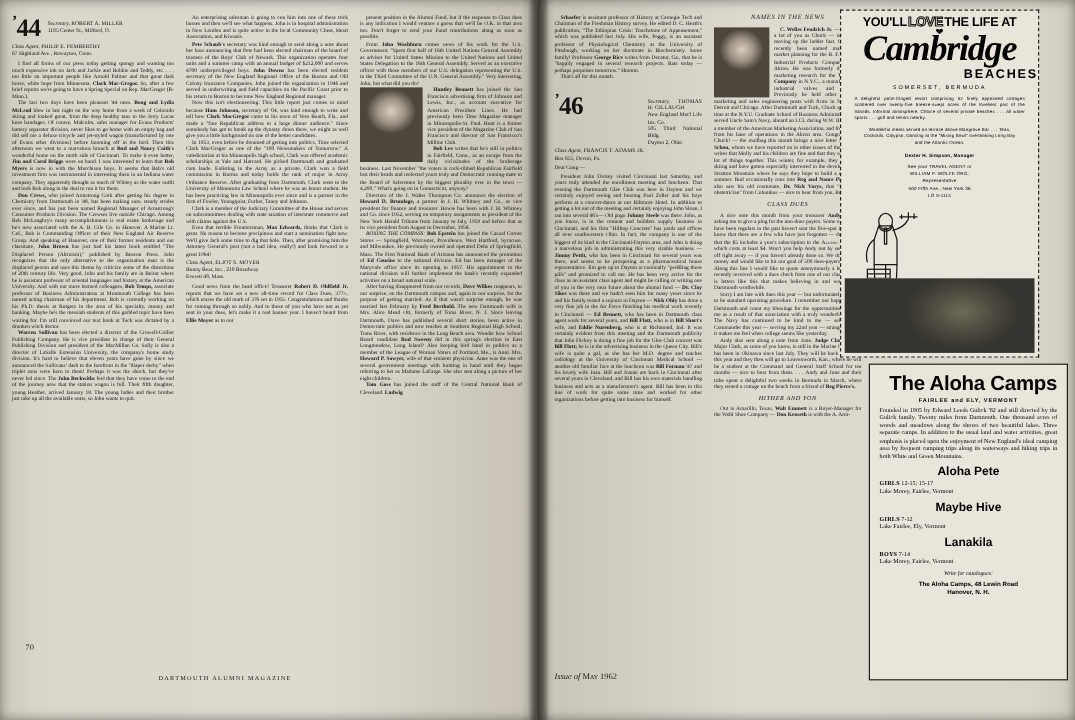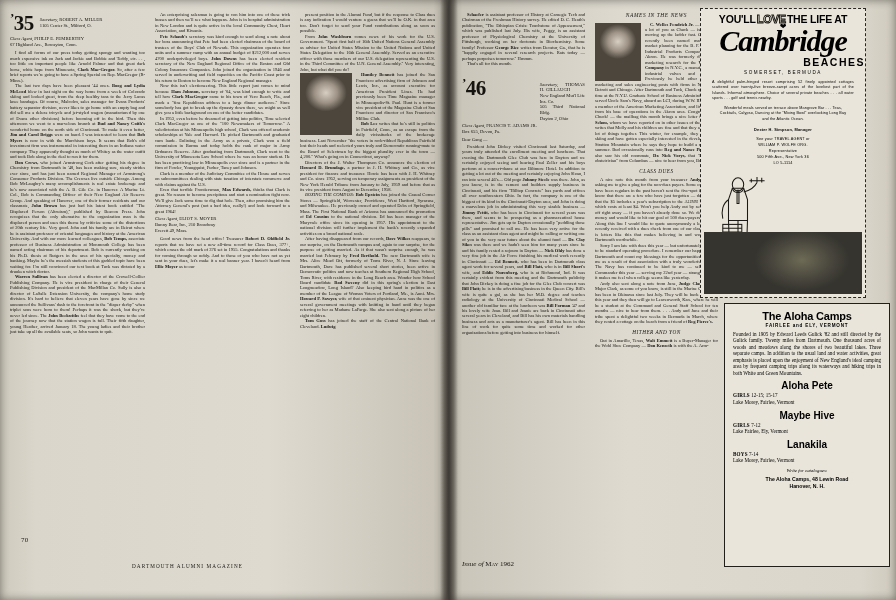--- a/index.html
+++ b/index.html
@@ -71,22 +71,22 @@
   .waiter{position:absolute;left:8px;bottom:46px;width:58px;height:76px;}
   .adphoto{position:absolute;left:3px;right:3px;bottom:3px;height:62px;
      background:
        radial-gradient(ellipse 30% 50% at 62% 45%, #6d6a55 0%, #44423a 70%, #35342e 100%),
        linear-gradient(to bottom,#b9b4a5 0%,#7d7a6a 30%,#4b4a42 62%,#8c8878 78%,#6a675c 100%);}
 
   
   .adAloha{left:724px;top:303px;width:164px;height:262px;background:#e9e5da;
            border:1px solid #211f1a;}
   .adAlohaInner{border:0;padding:5px 8px 4px;}
-  .alohaTitle{font-family:"Liberation Sans",sans-serif;font-weight:bold;font-size:11px;
-              text-align:center;letter-spacing:-.2px;margin:1px 0 1px;}
+  .alohaTitle{font-family:"Liberation Sans",sans-serif;font-weight:bold;font-size:17px;
+              text-align:right;letter-spacing:-.2px;margin:1px 0 1px;}
   .alohaSub{font-family:"Liberation Sans",sans-serif;font-weight:bold;font-size:4.6px;
             text-align:center;letter-spacing:.8px;margin-bottom:3px;}
   .alohaBody{font-size:5.1px;line-height:1.27;text-align:justify;}
   .campName{font-family:"Liberation Sans",sans-serif;font-weight:bold;font-size:10px;
             text-align:center;margin:4px 0 1px;}
   .campLine{font-size:5.1px;line-height:1.3;}
   .campLine .g{font-variant:small-caps;font-weight:bold;letter-spacing:.2px;}
   .writeFor{font-style:italic;font-size:4.8px;text-align:center;margin:4px 0 3px;}
   .alohaAddr{font-family:"Liberation Sans",sans-serif;font-weight:bold;font-size:5.2px;
              text-align:center;line-height:1.3;}
@@ -102,21 +102,21 @@
 <div class="spread">
 
   <div class="page left"></div>
   <div class="page right"></div>
   <div class="gutter"></div>
 
   <div class="cols" style="left:10px;top:12px;width:425px;gap:10px;">
 
     <div class="col" style="width:135px;">
       <div class="clsHead">
-        <div class="clsNum"><span class="ap">’</span><span>35</span></div>
+        <div class="clsNum"><span class="ap">’</span><span>44</span></div>
         <div class="clsInfo">
           <i>Secretary,</i>
           <span class="sc">ROBERT A. MILLER</span><br>
           <span>1105 Center St., Milford, O.</span>
         </div>
       </div>
       <div class="clsAgent">
         <i>Class Agent,</i>
         <span class="sc">PHILIP E. PEMBERTHY</span><br>
         <span>67 Highland Ave., Rowayton, Conn.</span>

